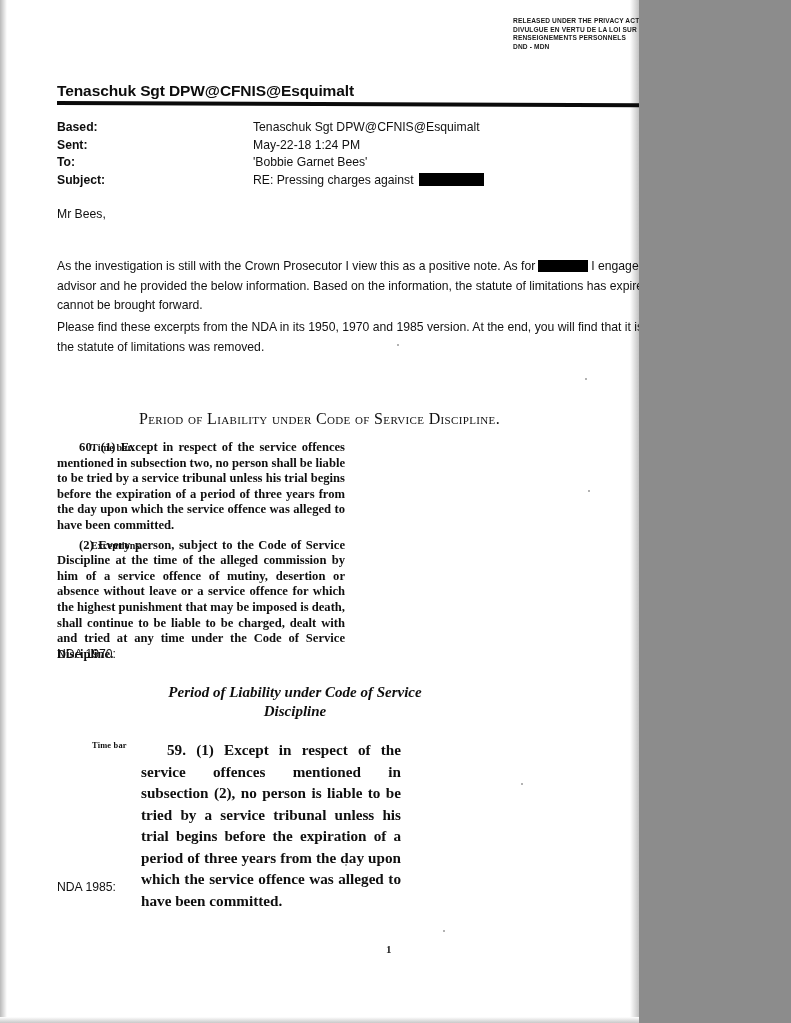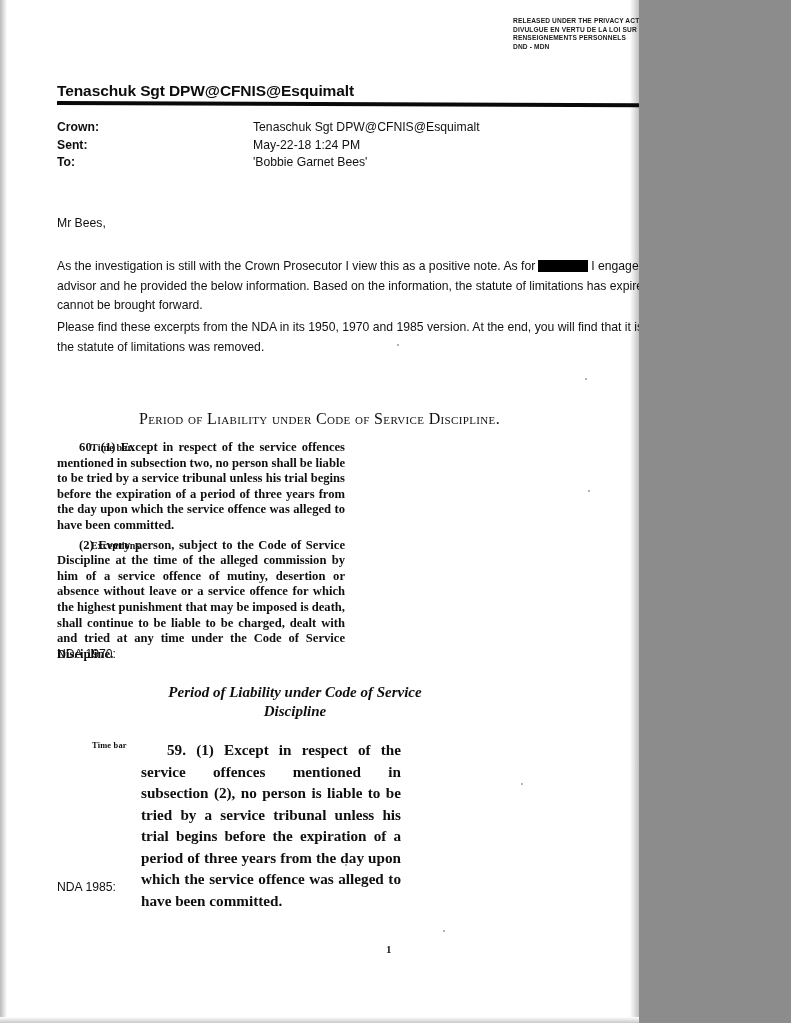--- a/index.html
+++ b/index.html
@@ -105,21 +105,21 @@
 
   
   .body-text {
     position: absolute;
     left: 57px;
     font-size: 12.2px;
     line-height: 19.5px;
     width: 670px;
     color: #111111;
   }
-  .p-greeting { top: 214px; }
+  .p-greeting { top: 205px; }
   .p-one      { top: 257px; }
   .p-two      { top: 318px; }
   .lbl-1950   { top: 366px; }
   .lbl-1970   { top: 645px; }
   .lbl-1985   { top: 878px; }
 
   
   .excerpt-1950 {
     position: absolute;
     left: 57px;
@@ -257,30 +257,34 @@
     <div>DIVULGUE EN VERTU DE LA LOI SUR LA PROTECTION DES</div>
     <div>RENSEIGNEMENTS PERSONNELS</div>
     <div>DND - MDN</div>
   </div>
 
   <div class="doc-title">Tenaschuk Sgt DPW@CFNIS@Esquimalt</div>
   <div class="title-rule"></div>
 
   <div class="hdr">
     <div class="hdr-row">
-      <span class="hdr-label">Crown:</span>
+      <span class="hdr-label">Based:</span>
       <span class="hdr-value">Tenaschuk Sgt DPW@CFNIS@Esquimalt</span>
     </div>
     <div class="hdr-row">
       <span class="hdr-label">Sent:</span>
       <span class="hdr-value">May-22-18 1:24 PM</span>
     </div>
     <div class="hdr-row">
       <span class="hdr-label">To:</span>
       <span class="hdr-value">'Bobbie Garnet Bees'</span>
+    </div>
+    <div class="hdr-row">
+      <span class="hdr-label">Subject:</span>
+      <span class="hdr-value"><span>RE: Pressing charges against</span><span class="redaction redaction-subject"></span></span>
     </div>
   </div>
 
   <div class="body-text p-greeting">Mr Bees,</div>
 
   <div class="body-text p-one"><span>As the investigation is still with the Crown Prosecutor I view this as a positive note.  As for</span><span class="redaction redaction-body"></span><span>I engaged my legal advisor and he provided the below information.  Based on the information, the statute of limitations has expired and charges cannot be brought forward.</span></div>
 
   <div class="body-text p-two">Please find these excerpts from the NDA in its 1950, 1970 and 1985 version.  At the end, you will find that it is in 1998 that the statute of limitations was removed.</div>
 
 

